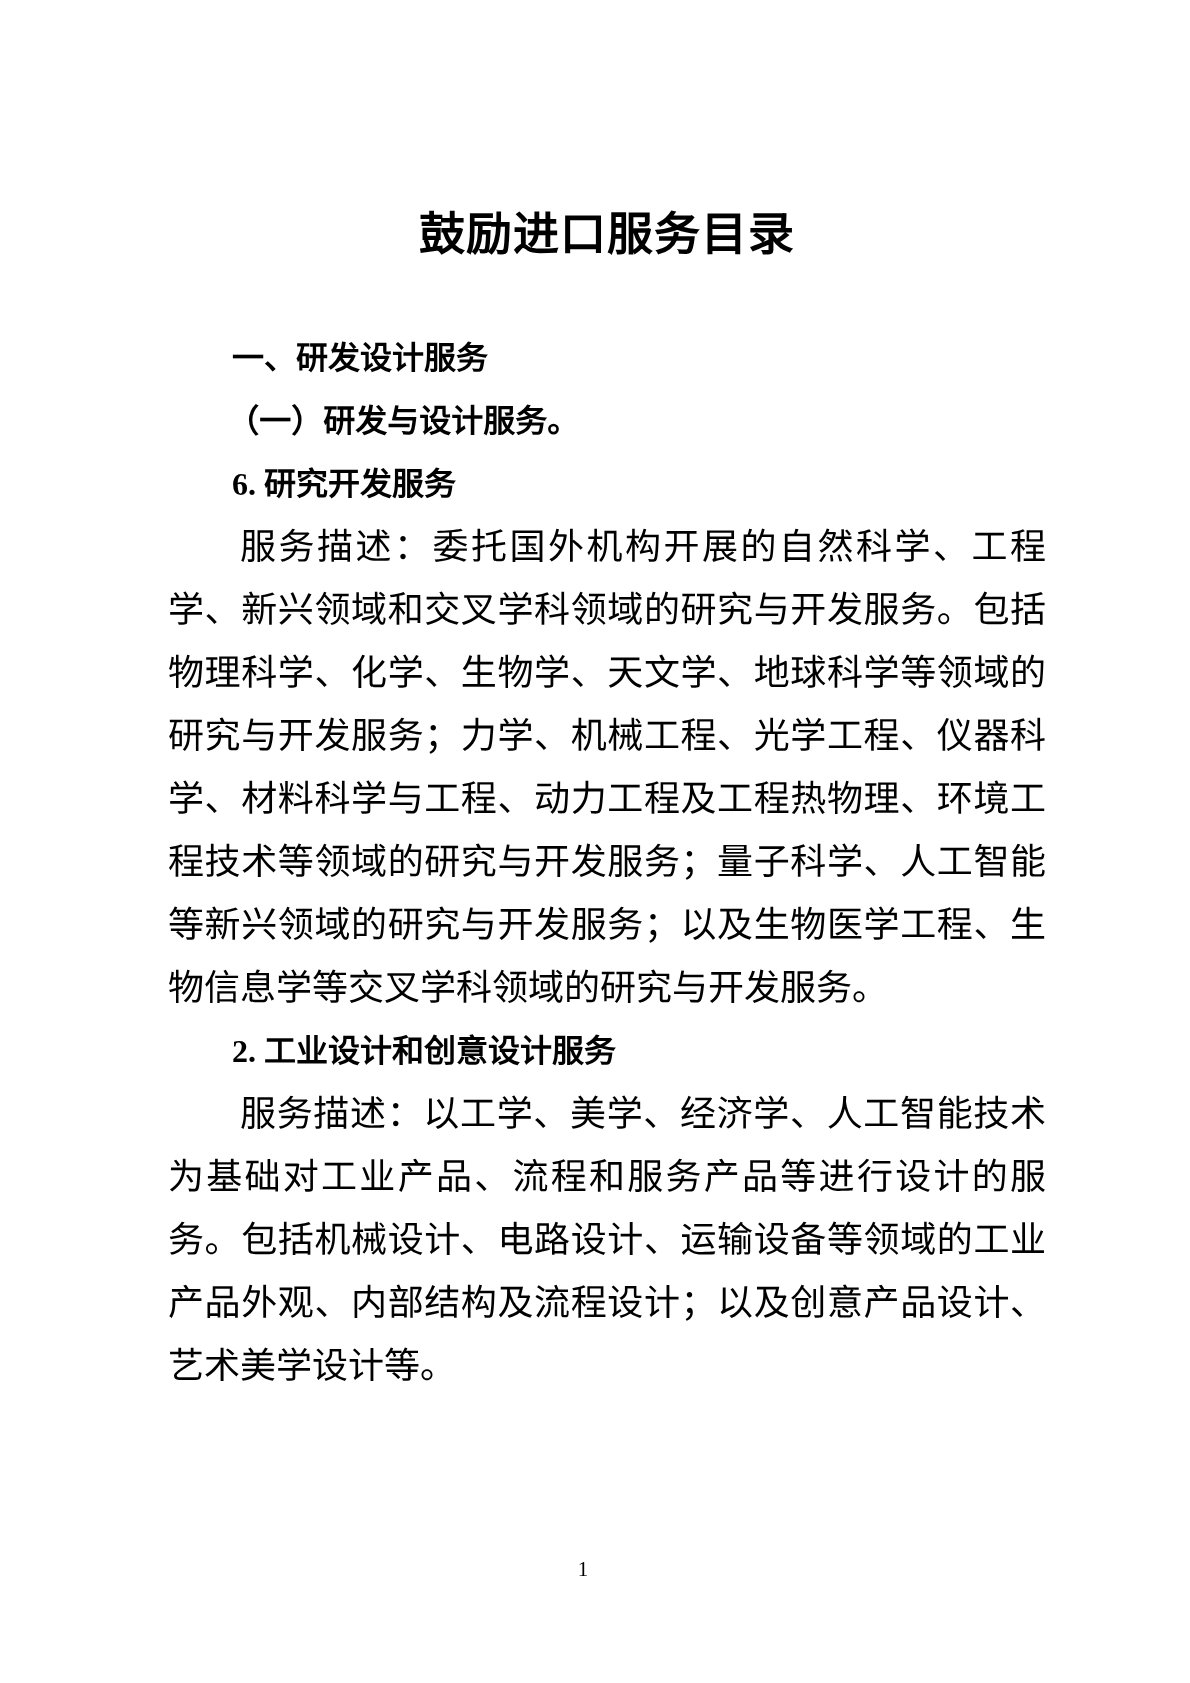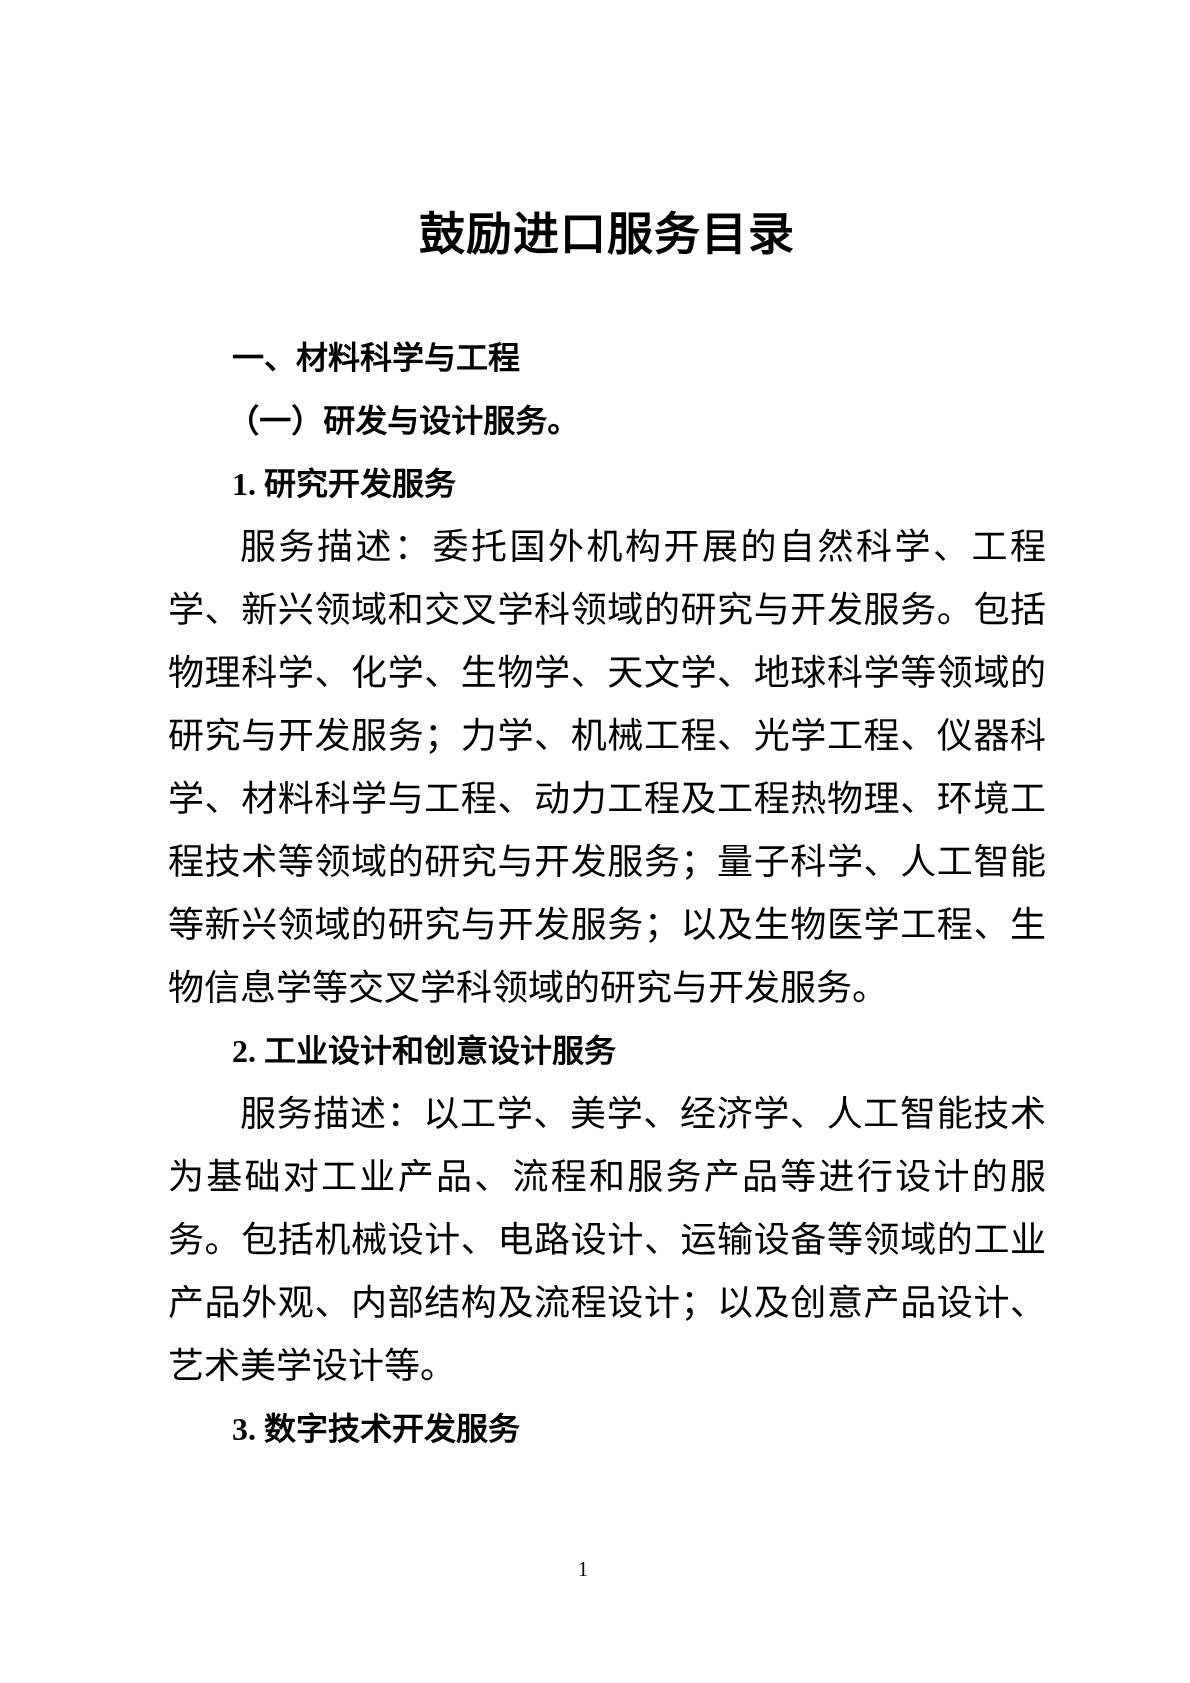--- a/index.html
+++ b/index.html
@@ -78,31 +78,30 @@
   }
 </style>
 </head>
 <body>
 
 <div class="page">
   <div class="content">
 
     <h1 class="doc-title">鼓励进口服务目录</h1>
 
-    <h2 class="h-section">一、材料科学与工程</h2>
+    <h2 class="h-section">一、研发设计服务</h2>
 
     <h3 class="h-subsection">（一）研发与设计服务。</h3>
 
-    <h4 class="h-item">1. 研究开发服务</h4>
+    <h4 class="h-item">6. 研究开发服务</h4>
 
     <p class="body-para">服务描述：委托国外机构开展的自然科学、工程学、新兴领域和交叉学科领域的研究与开发服务。包括物理科学、化学、生物学、天文学、地球科学等领域的研究与开发服务；力学、机械工程、光学工程、仪器科学、材料科学与工程、动力工程及工程热物理、环境工程技术等领域的研究与开发服务；量子科学、人工智能等新兴领域的研究与开发服务；以及生物医学工程、生物信息学等交叉学科领域的研究与开发服务。</p>
 
     <h4 class="h-item">2. 工业设计和创意设计服务</h4>
 
     <p class="body-para">服务描述：以工学、美学、经济学、人工智能技术为基础对工业产品、流程和服务产品等进行设计的服务。包括机械设计、电路设计、运输设备等领域的工业产品外观、内部结构及流程设计；以及创意产品设计、艺术美学设计等。</p>
 
-    <h4 class="h-item">3. 数字技术开发服务</h4>
 
 
   </div>
 
   <div class="page-footer">1</div>
 </div>
 
 </body></html>

